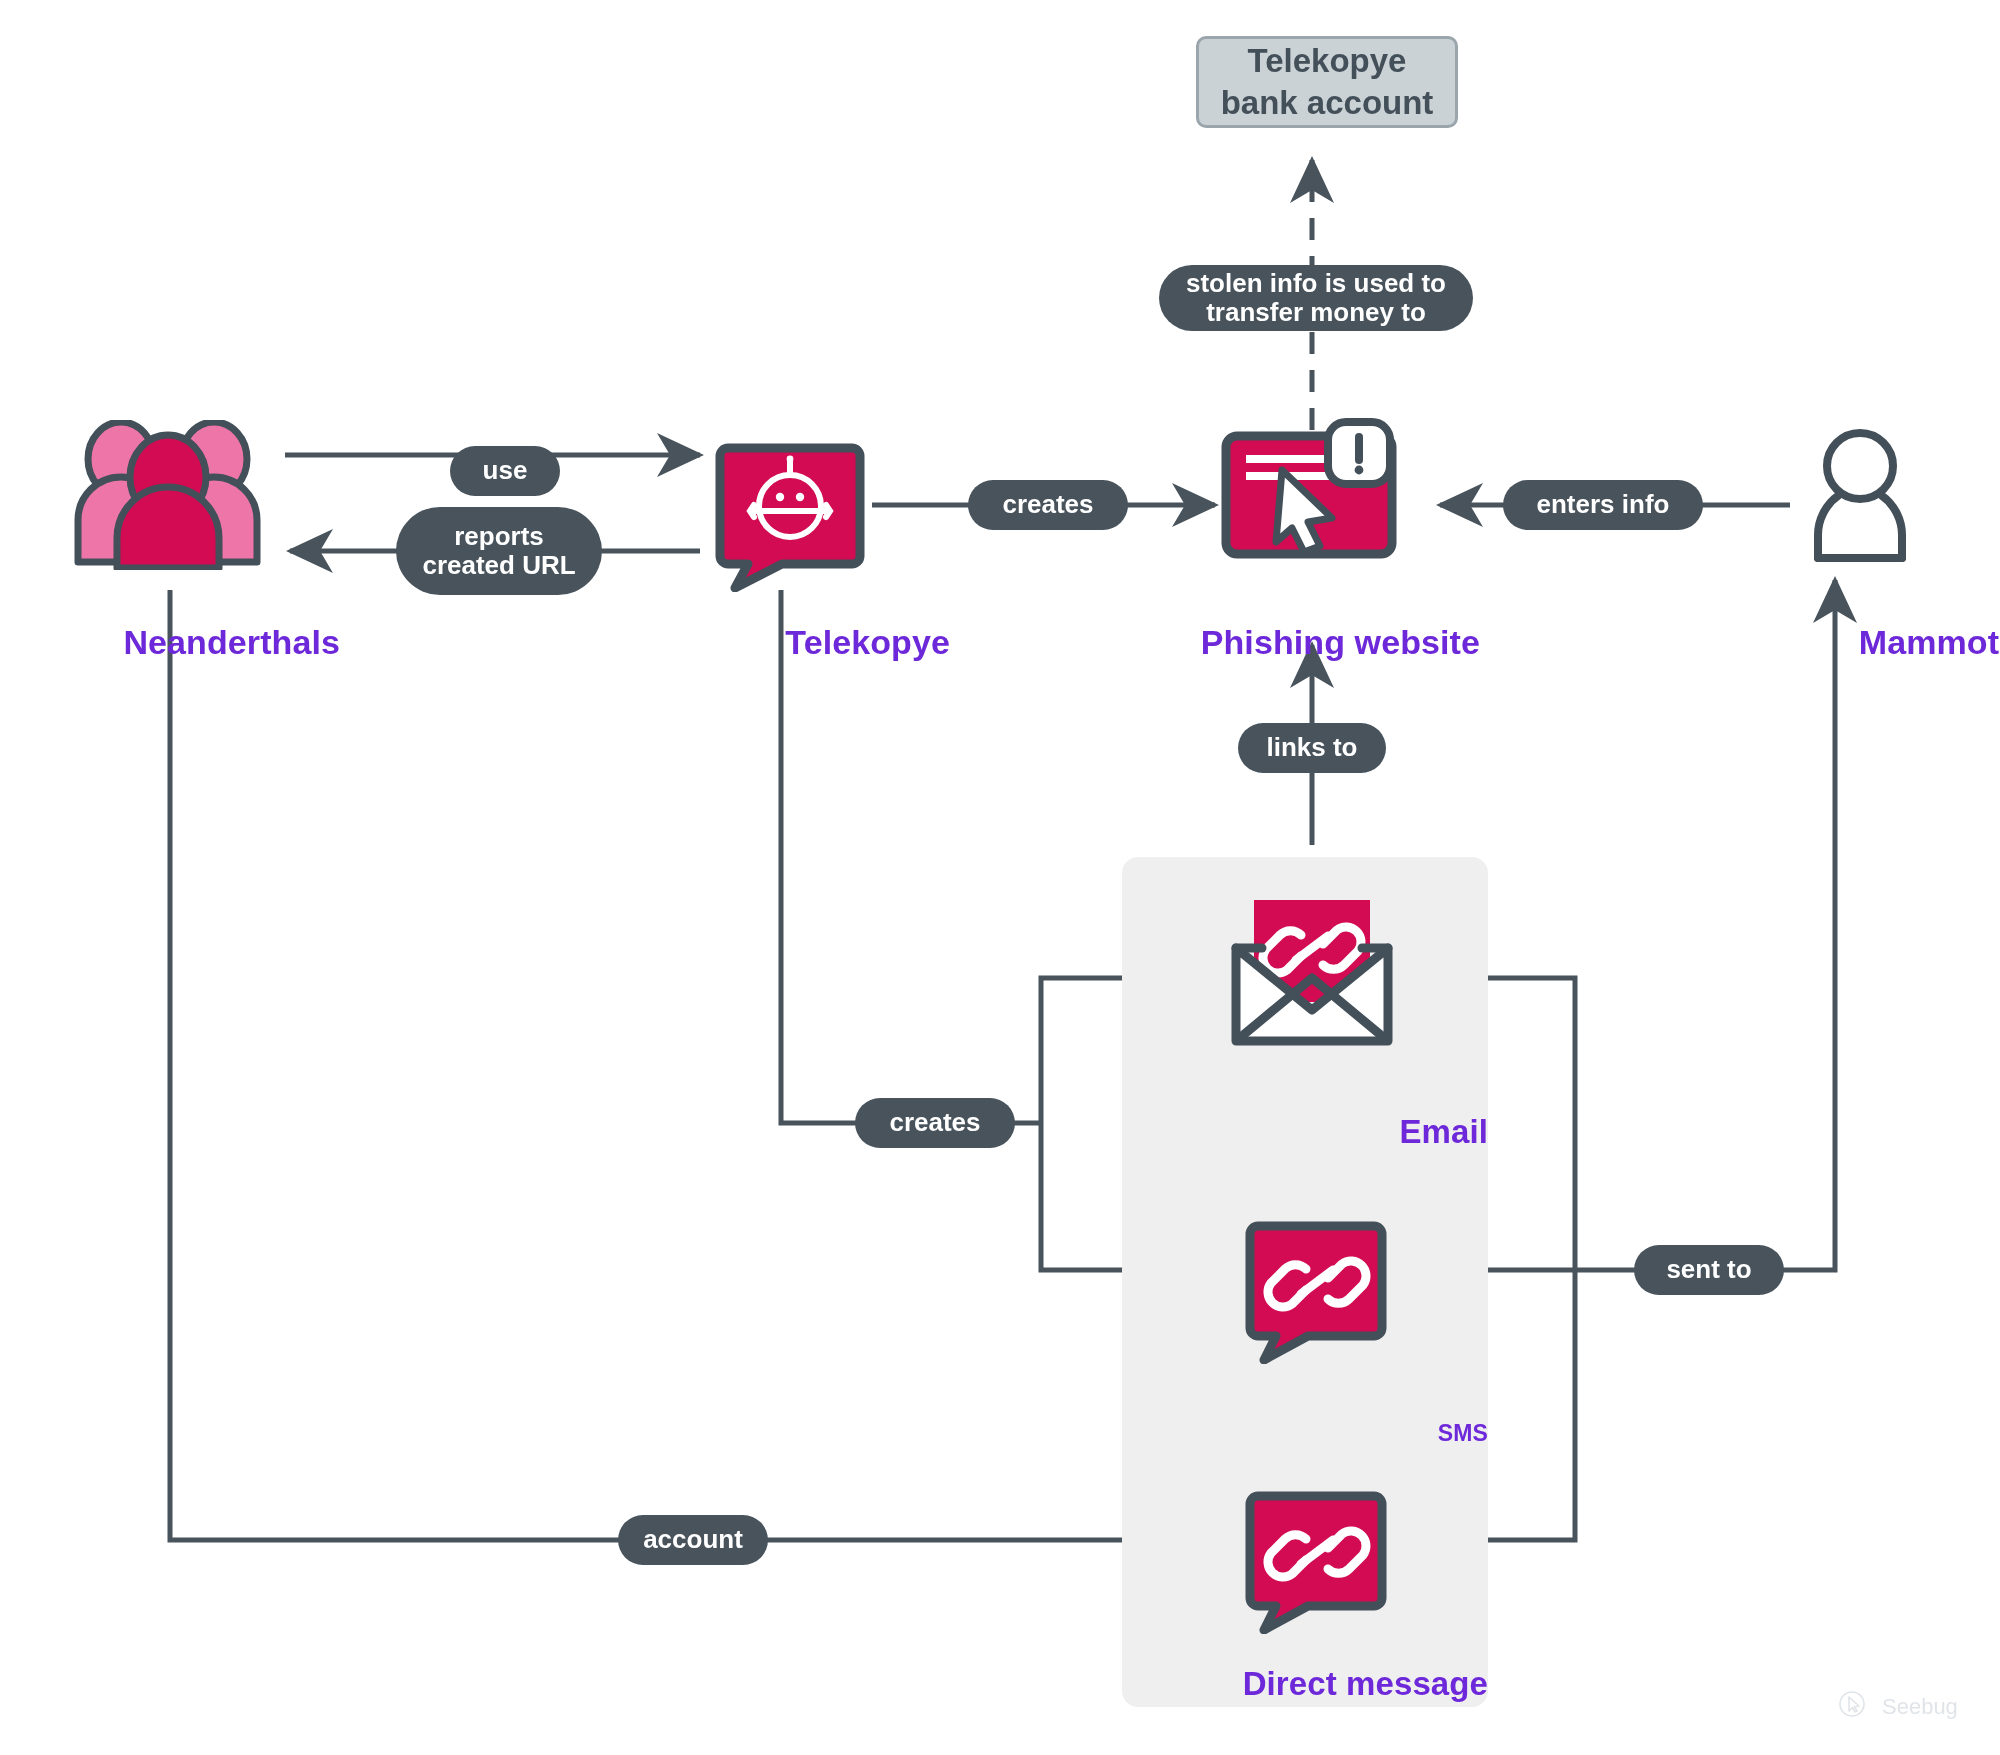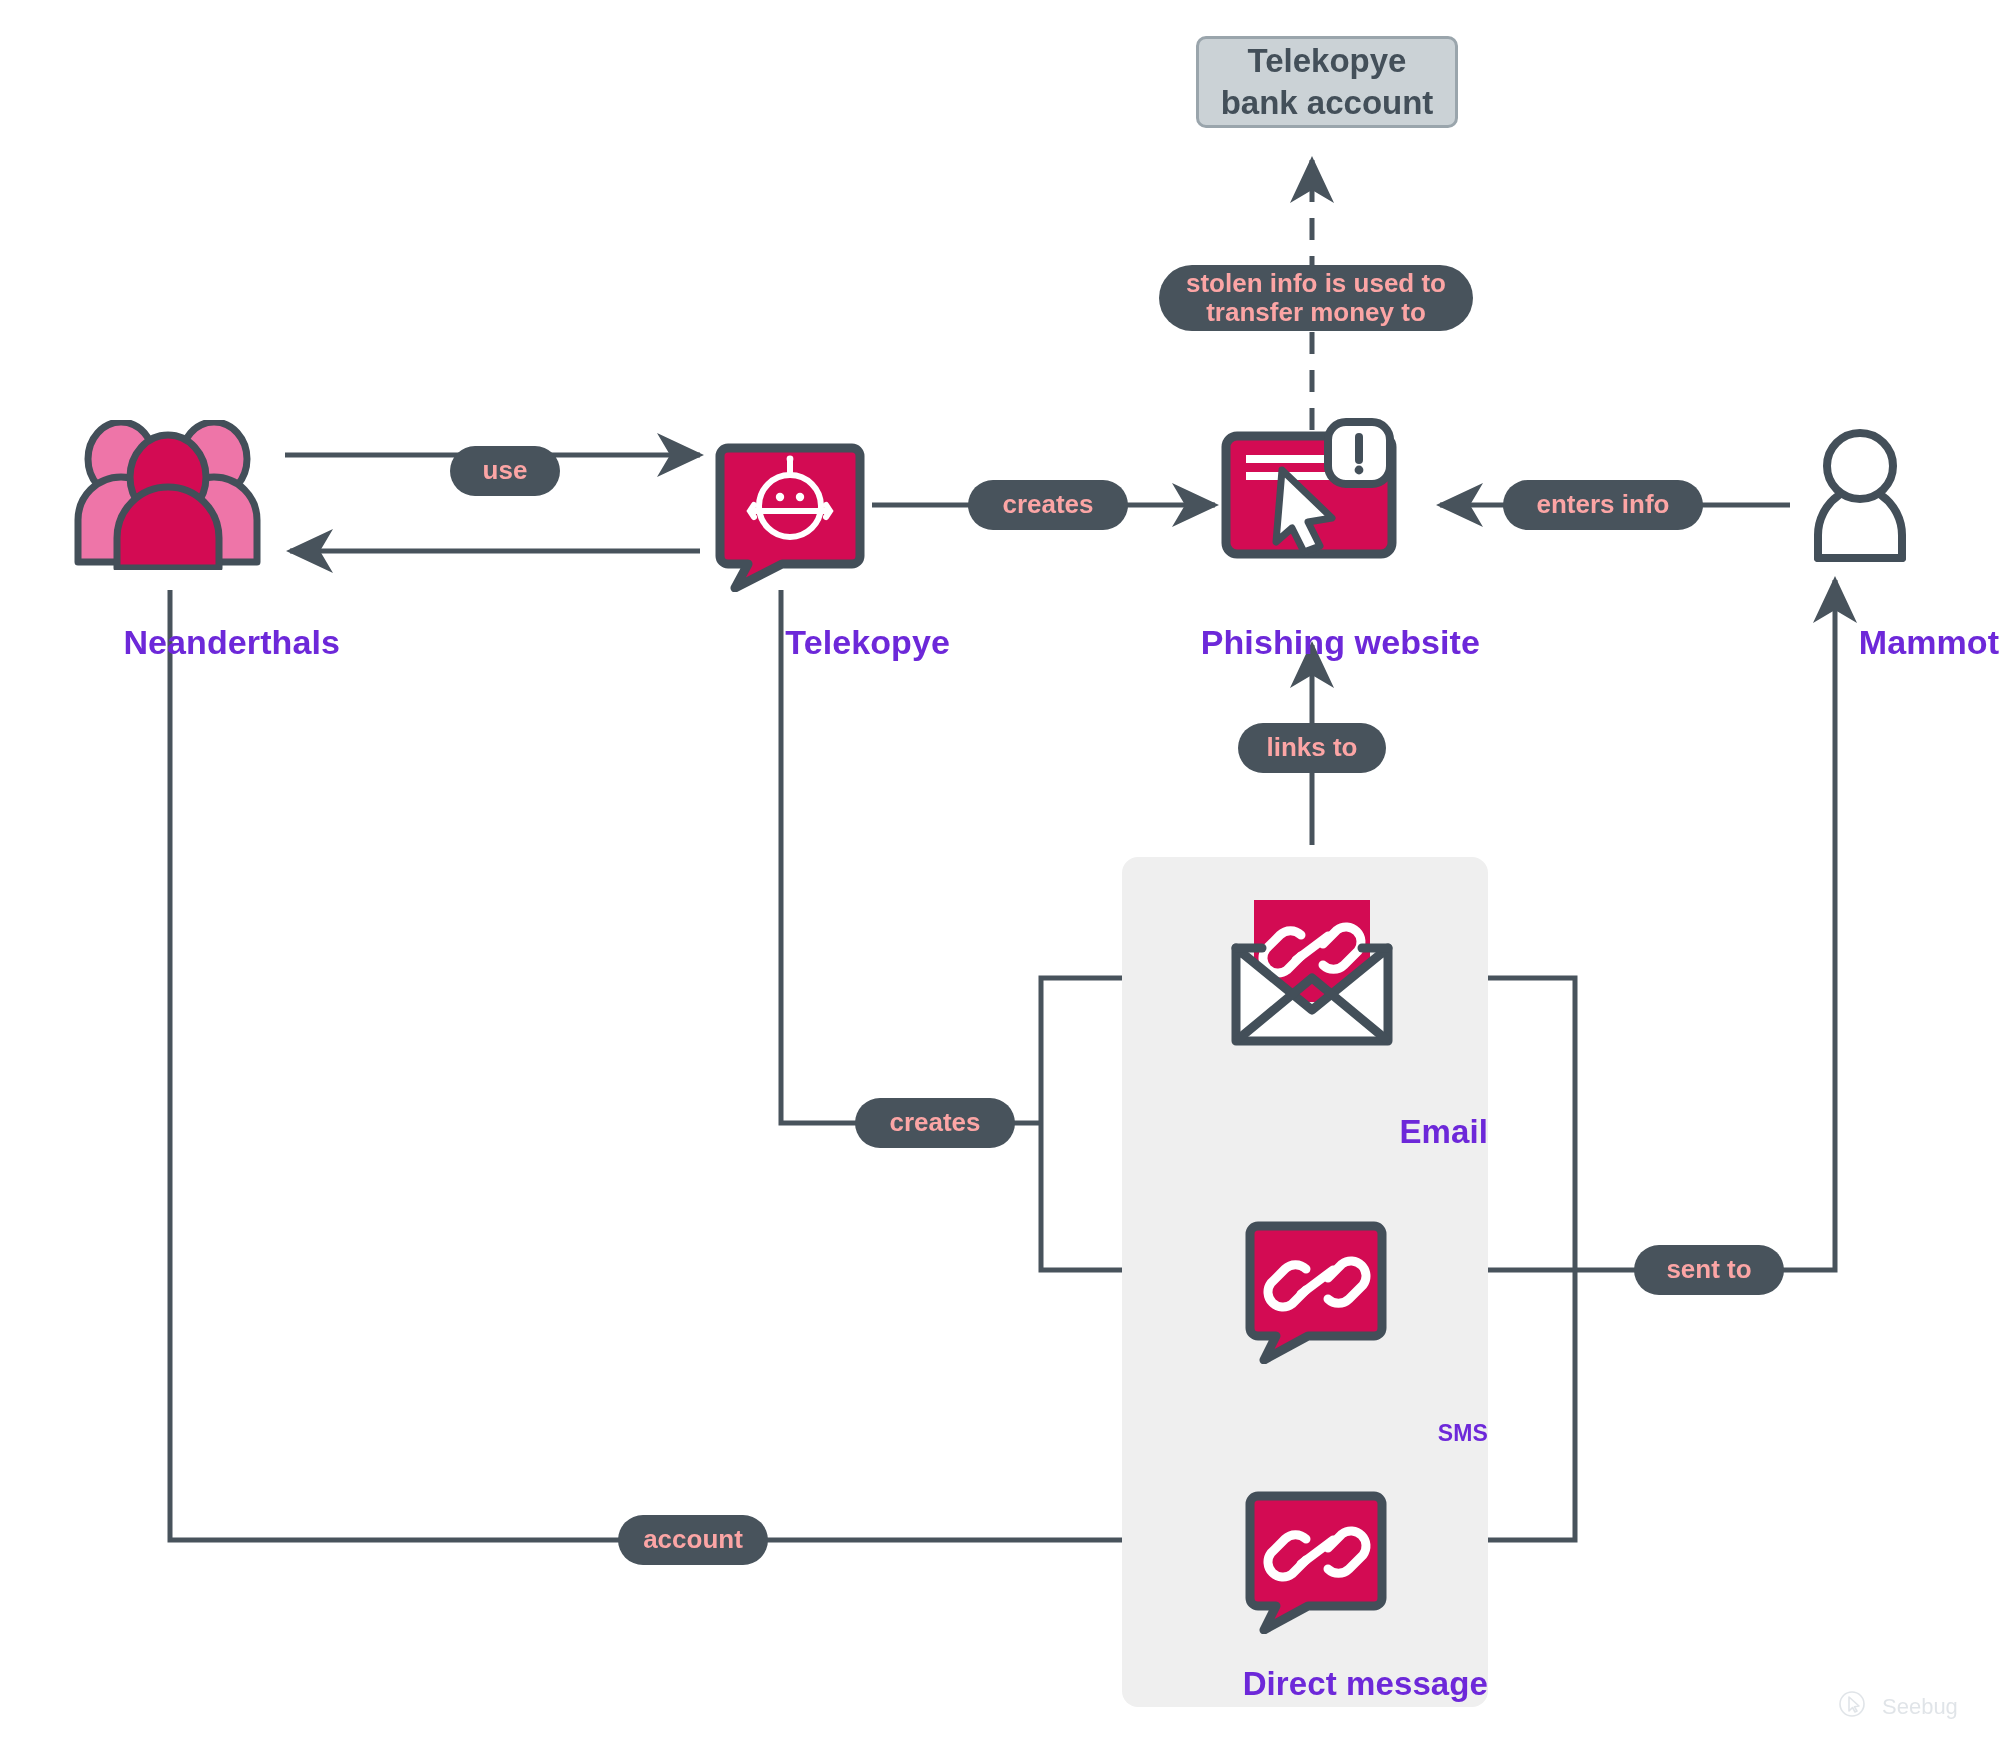--- a/index.html
+++ b/index.html
@@ -30,21 +30,21 @@
     text-align:right;
     letter-spacing:.1px;
     margin-top:28px;
   }
   .edge-label{
     position:absolute;
     display:flex;
     align-items:center;
     justify-content:center;
     background:#48535C;
-    color:#fca5a5;
+    color:#ffffff;
     font-size:26px;
     font-weight:700;
     line-height:1.12;
     border-radius:999px;
     padding:19px 22px;
     text-align:center;
     white-space:pre-line;
     box-sizing:border-box;
   }
   .bank-box{
@@ -234,20 +234,22 @@
         <path d="M64,72 L50,86 a15,15 0 0 1 -21,-21 L43,51 a15,15 0 0 1 21,0"></path>
         <path d="M86,60 L100,46 a15,15 0 0 1 21,21 L107,81 a15,15 0 0 1 -21,0"></path>
         <path d="M59,76 L91,52"></path>
       </g>
     </svg>
   </div>
   <div class="node-label" style="left:1122px;top:1637px;width:366px;font-size:33px;">Direct message</div>
 
   <div class="edge-label" style="left:450px;top:430px;width:110px;height:50px;margin-top:16px;">use</div>
 
+  <div class="edge-label" style="left:396px;top:507px;width:206px;height:88px;">reports
+created URL</div>
 
   <div class="edge-label" style="left:968px;top:480px;width:160px;height:50px;">creates</div>
 
   <div class="edge-label" style="left:1503px;top:480px;width:200px;height:50px;">enters info</div>
 
   <div class="edge-label" style="left:1159px;top:265px;width:314px;height:66px;">stolen info is used to
 transfer money to</div>
 
   <div class="edge-label" style="left:1238px;top:723px;width:148px;height:50px;">links to</div>
 

